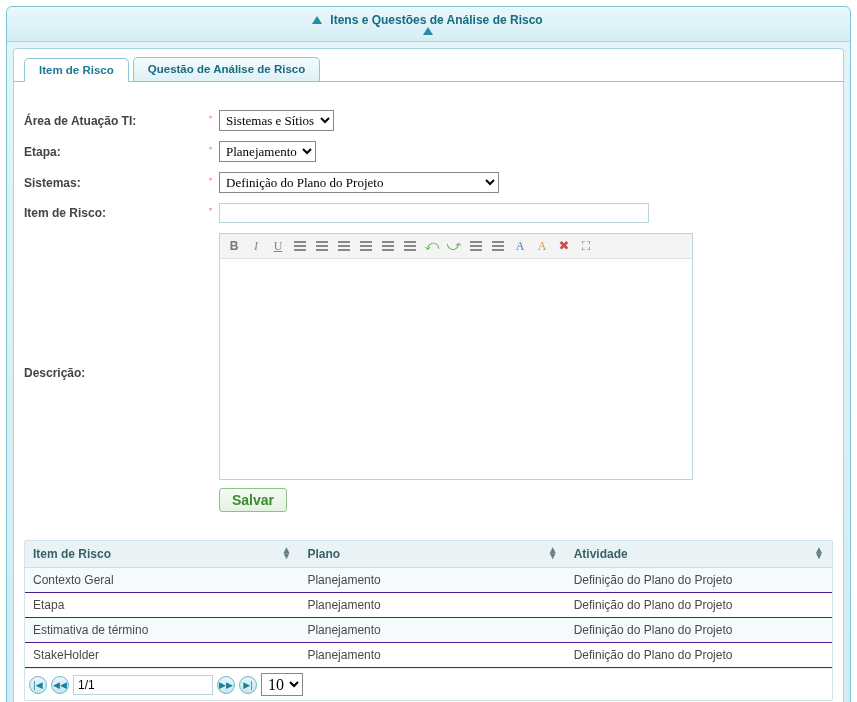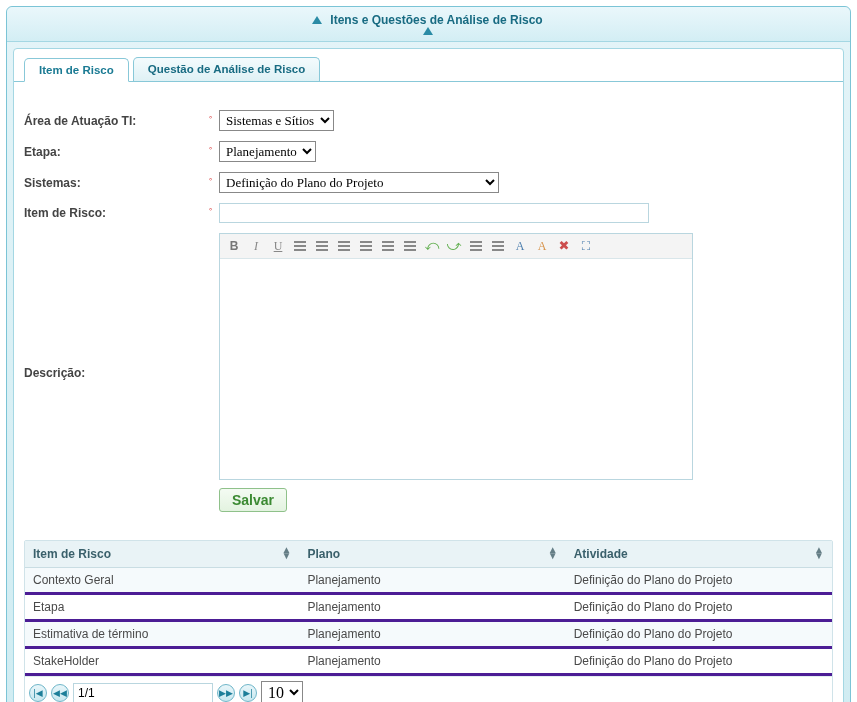--- a/index.html
+++ b/index.html
@@ -172,21 +172,21 @@
   }
   .sort-ind {
     float: right;
     color: #657e86;
     font-size: 10px;
     line-height: 6px;
   }
   .tbl td {
     padding: 5px 8px;
     color: #4a4a4a;
-    border-bottom: 3px solid #4c1d95;
+    border-bottom: 1px solid #4c1d95;
   }
   .tbl tbody tr:nth-child(odd) td { background: #f5fafc; }
   .tbl tbody tr:nth-child(even) td { background: #fff; }
   .pager {
     display: flex;
     align-items: center;
     gap: 4px;
     padding: 4px 4px;
     background: #fff;
     border-top: 1px solid #e3eef1;

